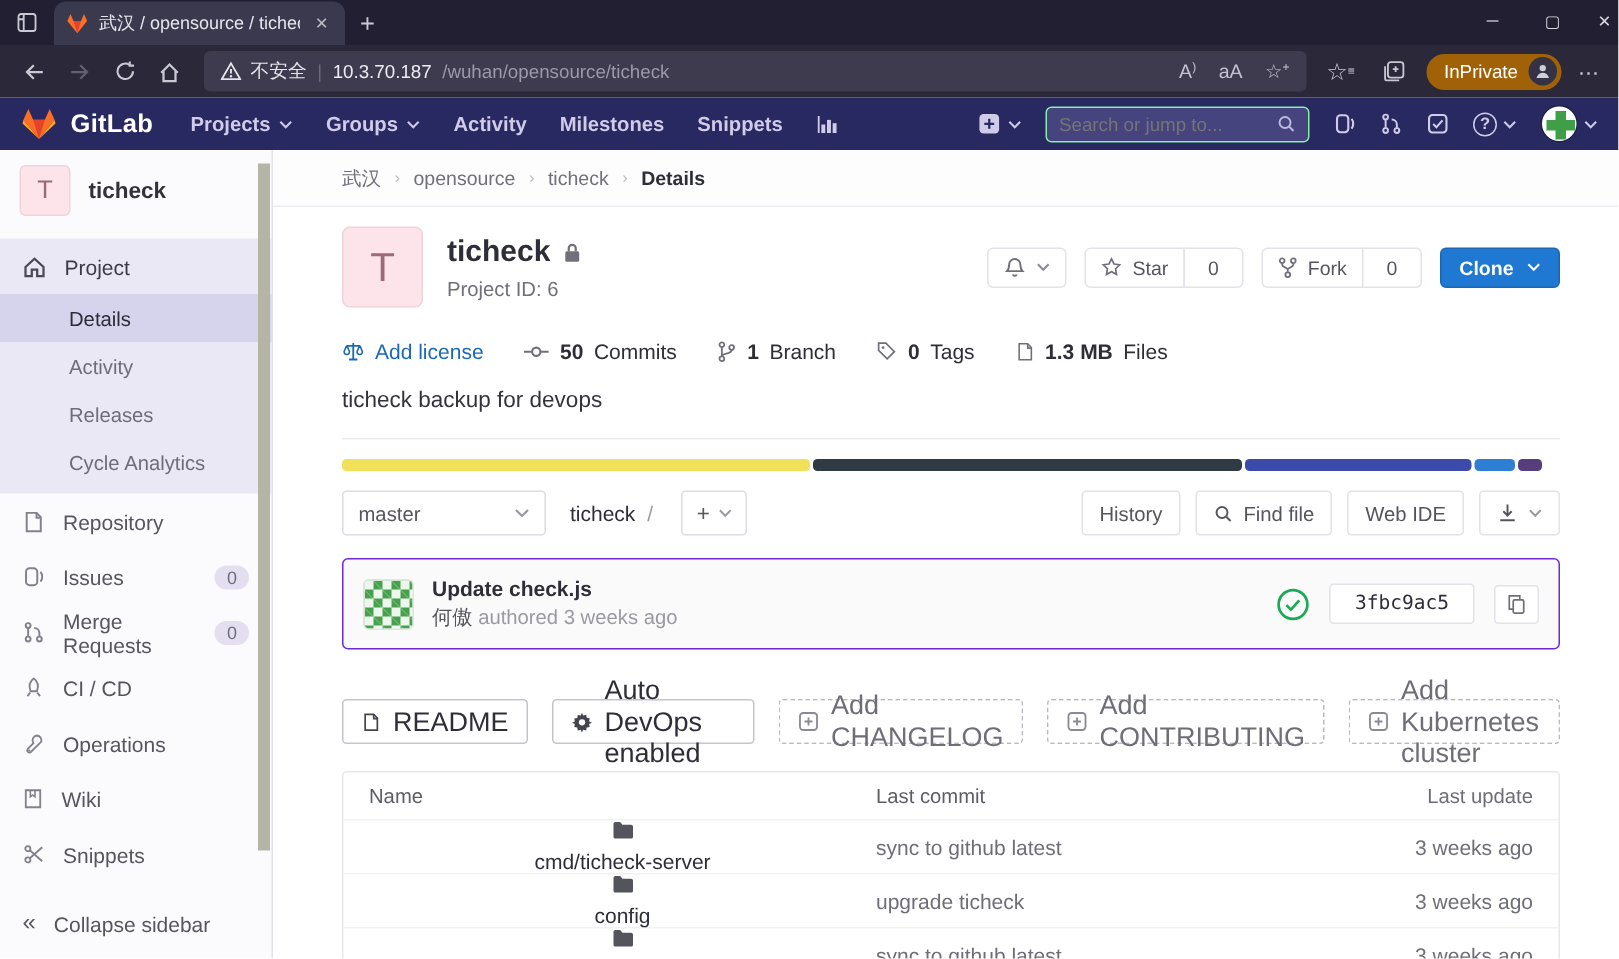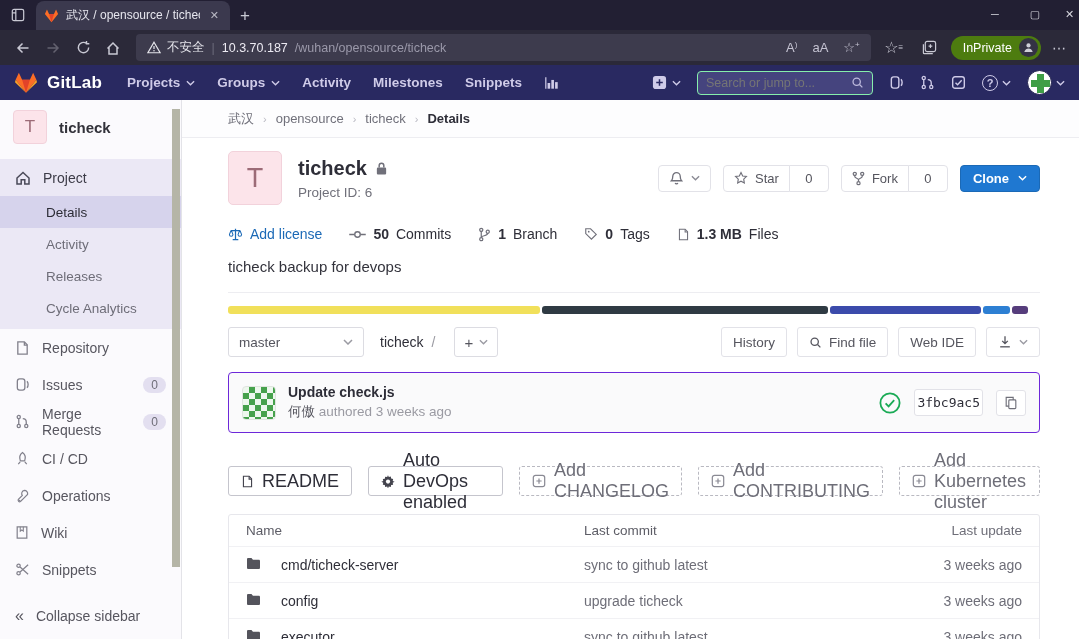--- a/index.html
+++ b/index.html
@@ -23,21 +23,21 @@
   .tool-ic { width:30px; height:28px; display:flex; align-items:center; justify-content:center; }
   .tool-ic.dim { color:#63616f; }
   .urlbar { flex:1; height:27px; background:#3d3b4d; border-radius:4px; margin:0 8px; display:flex; align-items:center; gap:7px; padding:0 11px; font-size:12.5px; }
   .warn { color:#e4e4ea; display:flex; align-items:center; gap:6px; }
   .url-pipe { color:#6c6a7a; }
   .url-host { color:#eceaf2; }
   .url-path { color:#9b99aa; }
   .url-right { margin-left:auto; display:flex; align-items:center; gap:15px; color:#c5c3d2; font-size:13px; }
   .mini-sup { font-size:8px; vertical-align:super; }
   .outer-ics { display:flex; align-items:center; gap:6px; }
-  .inprivate { height:24px; background:#4d7c0f; border-radius:12px; color:#fff; display:flex; align-items:center; gap:7px; padding:0 3px 0 12px; font-size:12.5px; margin:0 6px; }
+  .inprivate { height:24px; background:#a16207; border-radius:12px; color:#fff; display:flex; align-items:center; gap:7px; padding:0 3px 0 12px; font-size:12.5px; margin:0 6px; }
   .ip-avatar { width:19px; height:19px; border-radius:50%; background:#343244; display:flex; align-items:center; justify-content:center; }
   .more-btn { width:24px; display:flex; justify-content:center; color:#c9c9d4; font-size:14px; }
 
   
   .gl-navbar { height:35px; background:#292961; display:flex; align-items:center; padding:0 14px; flex:0 0 auto; }
   .brand { display:flex; align-items:center; gap:9px; margin-right:14px; }
   .brand-name { color:#fff; font-size:17px; font-weight:700; letter-spacing:.2px; }
   .nav-link { color:#cfcbe8; font-size:13.5px; font-weight:600; padding:0 11px; height:35px; display:flex; align-items:center; gap:6px; }
   .nav-right { margin-left:auto; display:flex; align-items:center; gap:16px; color:#cfcbe8; }
   .plus-dd-nav { display:flex; align-items:center; gap:5px; }
@@ -110,36 +110,36 @@
   .commit-box { margin-top:15px; border:1px solid #6d28d9; border-radius:4px; background:#fafafb; padding:11px 13px; display:flex; align-items:center; }
   .commit-avatar { width:34px; height:34px; border-radius:4px; border:1px solid #dfe5df; background:
       linear-gradient(45deg,#46a14c 25%,transparent 25%,transparent 75%,#46a14c 75%),
       linear-gradient(45deg,#46a14c 25%,#eef7ee 25%,#eef7ee 75%,#46a14c 75%);
       background-size:12px 12px; background-position:0 0,6px 6px; }
   .commit-info { margin-left:12px; }
   .commit-title { font-size:14px; font-weight:700; color:#2e2e38; }
   .commit-meta { margin-top:3px; font-size:13.5px; color:#9a9aa2; }
   .commit-meta .author { color:#55555e; }
   .commit-right { margin-left:auto; display:flex; align-items:center; gap:13px; }
-  .sha { border:1px solid #e2e2e8; background:#fff; border-radius:3px; padding:5px 2px; font-family:"DejaVu Sans Mono","Liberation Mono",monospace; font-size:13px; color:#2e2e38; }
+  .sha { border:1px solid #e2e2e8; background:#fff; border-radius:3px; padding:5px 16px; font-family:"DejaVu Sans Mono","Liberation Mono",monospace; font-size:13px; color:#2e2e38; }
   .copy-btn { border:1px solid #e2e2e8; background:#fff; border-radius:3px; padding:5px 7px; color:#70707a; }
 
   
   .file-buttons { margin-top:33px; display:flex; gap:16px; }
   .fbtn { height:30px; display:flex; align-items:center; gap:8px; padding:0 12px; border-radius:3px; font-size:18px; background:#fff; }
   .fbtn.solid  { border:1px solid #c5c5cd; color:#2e2e38; }
   .fbtn.solid .ic { color:#44444e; display:flex; }
   .fbtn.dashed { border:1px dashed #b9b9c1; color:#6e6e78; }
   .fbtn.dashed .ic { color:#8a8a94; display:flex; }
 
   
   .tree-table { margin-top:18px; border:1px solid #e7e7ec; border-radius:3px 3px 0 0; }
   .t-row { display:grid; grid-template-columns:338px 1fr 140px; align-items:center; padding:0 17px; height:36px; border-top:1px solid #f1f1f4; font-size:14px; }
   .t-row.t-head { height:31px; border-top:none; font-size:13.5px; color:#5d5d66; }
-  .cell-name { display:flex; align-items:flex-start; gap:20px; color:#2e2e38; }
+  .cell-name { display:flex; align-items:center; gap:6px; color:#2e2e38;flex-direction:column; }
   .cell-name .ic { color:#54545c; display:flex; }
   .cell-commit { color:#6e6e78; }
   .cell-update { text-align:right; color:#6e6e78; }
 </style>
 </head>
 <body>
 
 <div class="screen">
 
   <div class="titlebar">

